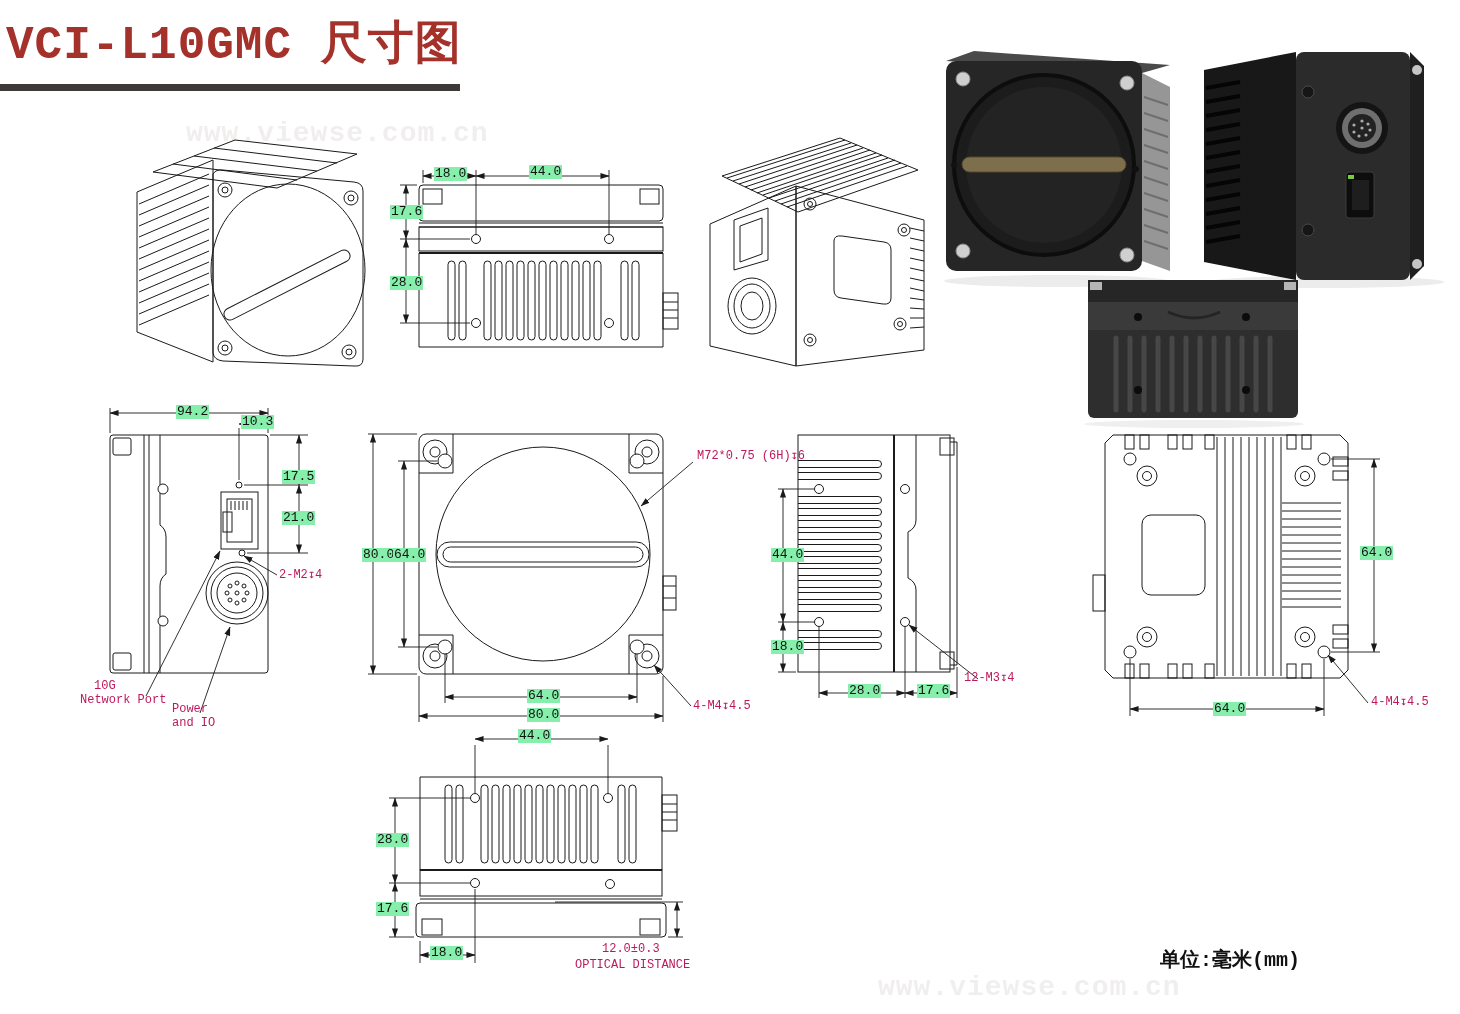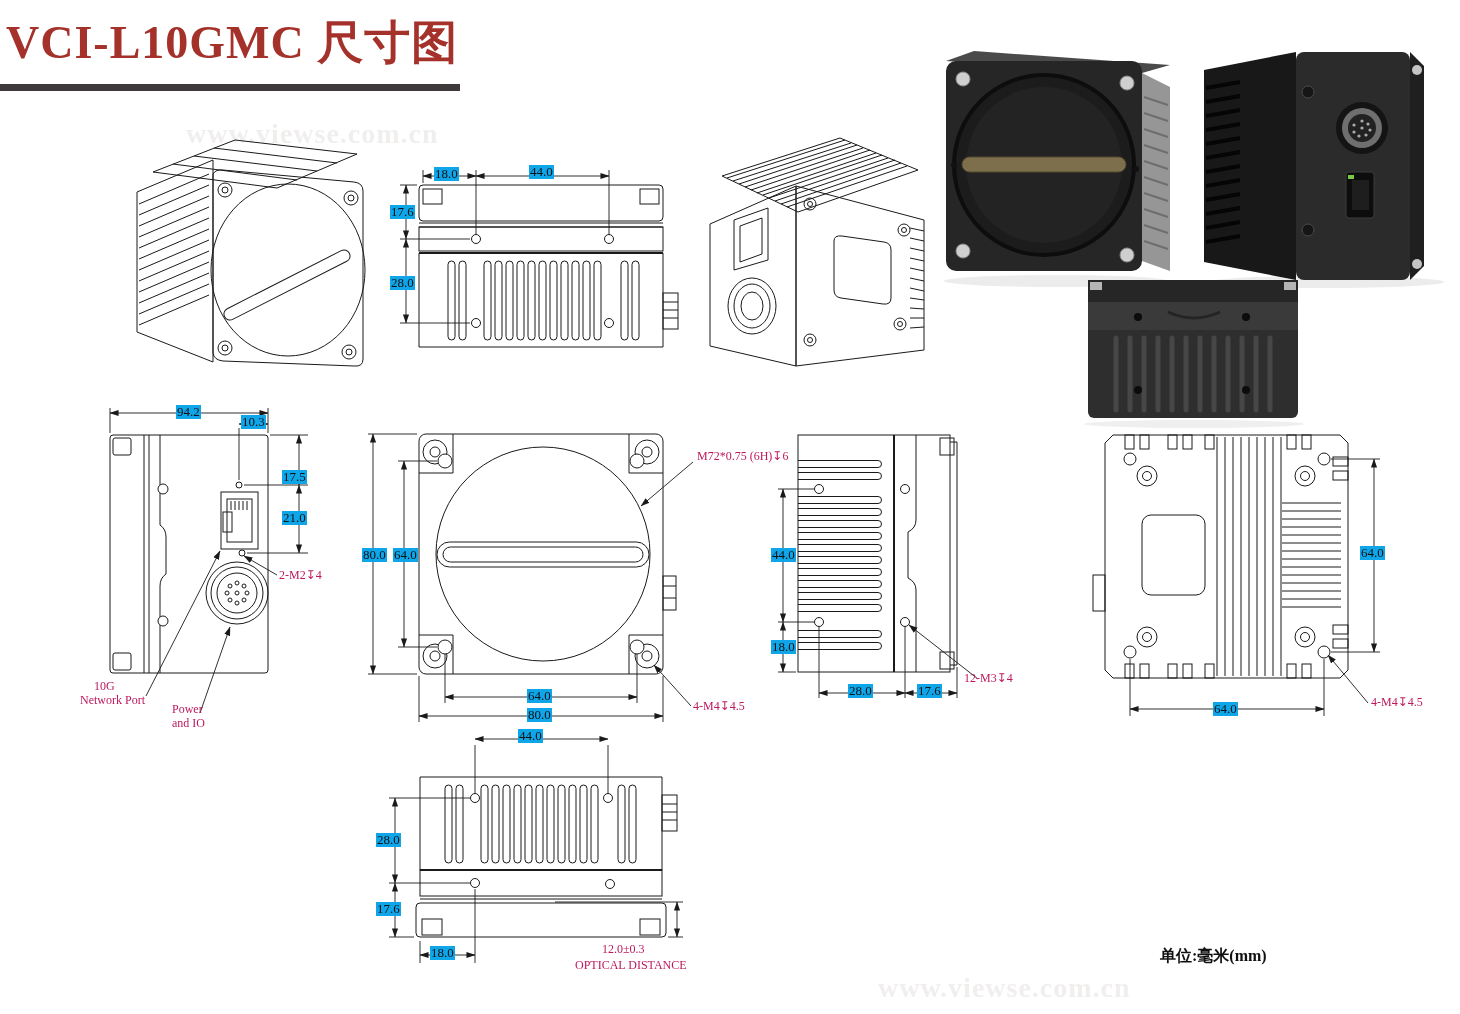--- a/index.html
+++ b/index.html
@@ -1,31 +1,31 @@
 <!DOCTYPE html>
 <html><head>
 <meta charset="utf-8">
 <style>
   html,body{margin:0;padding:0;background:#fff;}
   .canvas{position:relative;width:1460px;height:1014px;background:#fff;overflow:hidden;
-          font-family:Liberation Serif, serif;}
+          font-family:Liberation Mono, monospace;}
   .title{position:absolute;left:6px;top:12px;font-size:46px;font-weight:700;color:#A5312B;
          letter-spacing:1px;white-space:nowrap;}
   .rule{position:absolute;left:0;top:84px;width:460px;height:7px;background:#3E3A39;}
   .wm{position:absolute;font-size:28px;color:#F1EEEE;letter-spacing:1px;white-space:nowrap;font-weight:700;margin-top:28px;}
   .wm.top{left:186px;top:90px;}
   .wm.bottom{left:878px;top:944px;}
-  .unit{position:absolute;left:1160px;top:946px;font-size:16px;color:#111;font-weight:600;white-space:nowrap;}
+  .unit{position:absolute;left:1160px;top:946px;font-size:20px;color:#111;font-weight:600;white-space:nowrap;}
   .view{position:absolute;}
   .view svg{position:absolute;left:0;top:0;}
   .la path,.la rect,.la circle,.la line,.la ellipse,.la polyline{stroke:#1a1a1a;fill:none;stroke-width:1;}
   .la .wf{fill:#fff;}
   .la .hv{stroke-width:2;}
   .la .dl{stroke-width:0.9;}
-  .dim{position:absolute;font-size:13px;line-height:1.05;color:#111;background:#0ea5e9;
+  .dim{position:absolute;font-size:13px;line-height:1.05;color:#111;background:#86efac;
        padding:0 1px;white-space:nowrap;}
   .ann{position:absolute;font-size:12px;line-height:1.05;color:#be185d;white-space:nowrap;}
 </style>
 </head>
 <body>
 
 <div class="canvas">
 
   <svg width="0" height="0" style="position:absolute" aria-hidden="true">
     <defs>

